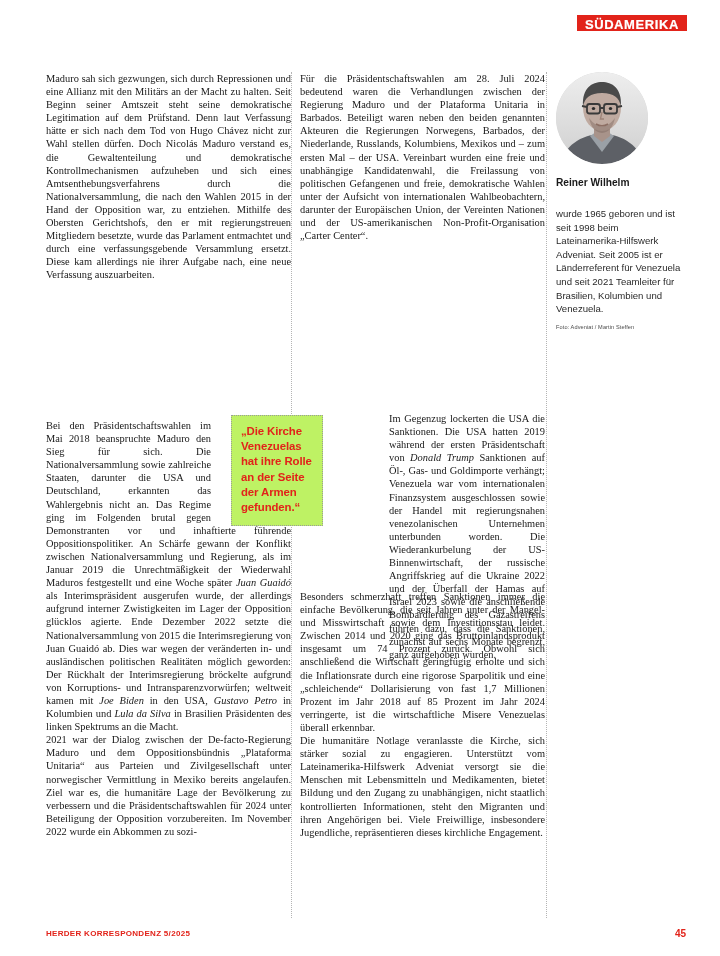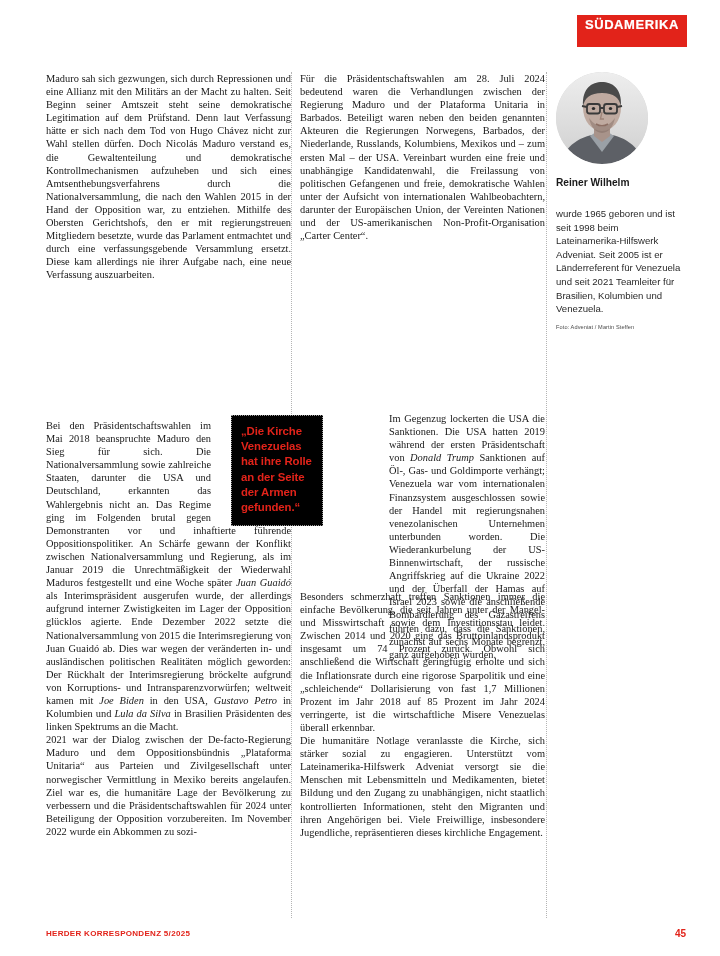--- a/index.html
+++ b/index.html
@@ -15,21 +15,21 @@
 
   
   .section-tag{
     position:absolute;top:15px;right:33px;
     background:#e2231a;
     color:#ffffff;
     font-family:"Liberation Sans", sans-serif;
     font-weight:bold;
     font-size:13px;
     letter-spacing:0.6px;
-    padding:3px 8px 16px 8px;
+    padding:3px 8px 0 8px;
     line-height:1;
     margin-left:30px;
     -webkit-text-stroke:0.2px #ffffff;
   }
 
   
   .col{
     position:absolute;
     font-size:10.4px;
     line-height:13.1px;
@@ -57,21 +57,21 @@
   #rule1{left:291px;top:72px;height:846px;}
   #rule2{left:546px;top:72px;height:846px;}
 
   
   .pullquote{
     position:absolute;
     left:231px;top:415px;
     width:72px;
     padding:8px 9px 10px 9px;
     border:1px dotted #9a9a9a;
-    background:#000000;
+    background:#bef264;
     font-family:"Liberation Sans", sans-serif;
     font-weight:bold;
     font-size:11.4px;
     line-height:15.2px;
     color:#e2231a;
     letter-spacing:-0.1px;
     box-sizing:content-box;
     z-index:5;
   }
 

